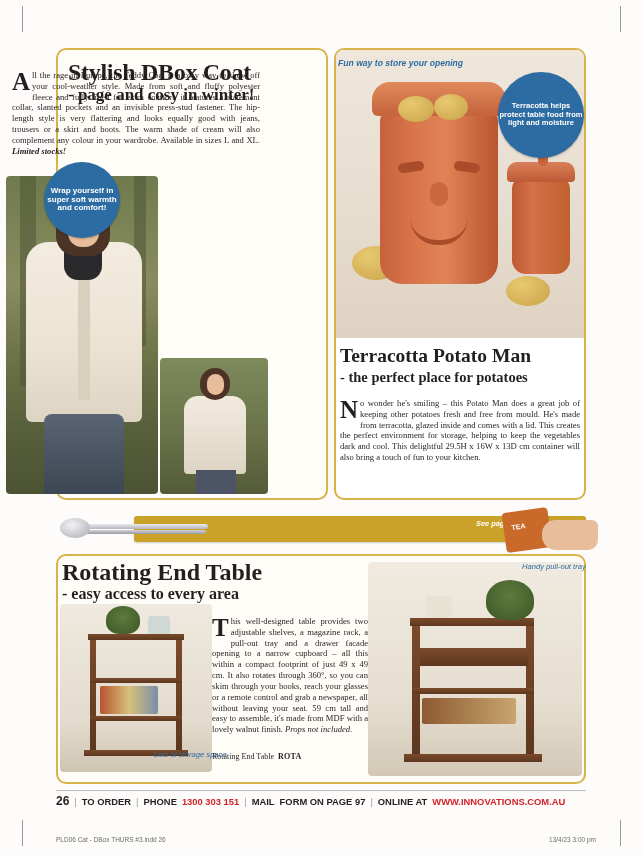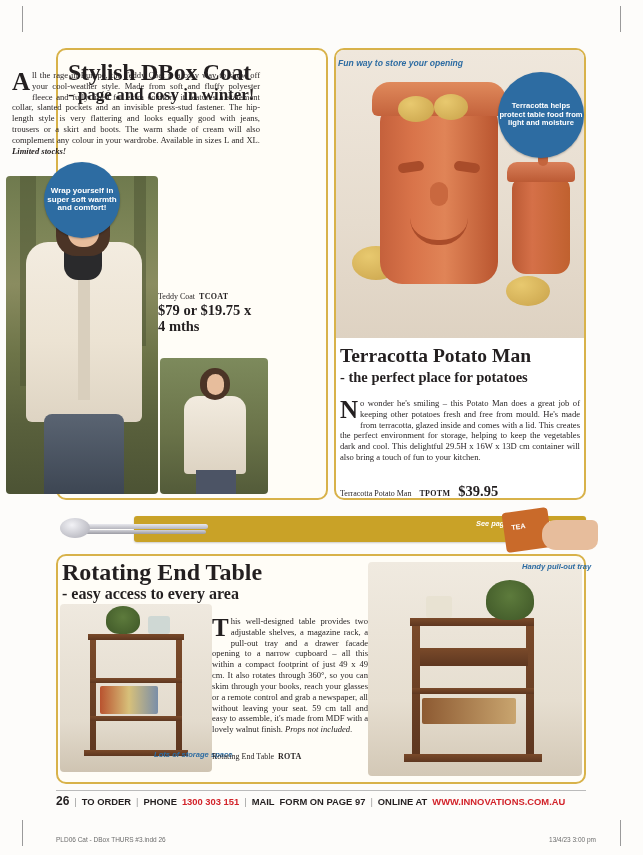--- a/index.html
+++ b/index.html
@@ -346,21 +346,21 @@
     background: linear-gradient(180deg,#7a4a2a,#5e3720);
   }
   .plant {
     position: absolute;
     background: radial-gradient(ellipse at 50% 40%, #5d7b3c, #3e5627);
     border-radius: 50% 50% 40% 40%;
   }
   .small-badge {
     position: absolute;
     font-family: "Liberation Sans", sans-serif;
-    font-weight: bold; font-style: italic;
+    font-weight: normal; font-style: italic;
     font-size: 7.6px; color: #ffffff;
     background: #2d6ca2;
     padding: 3px 6px;
     border-radius: 3px;
     line-height: 1.15;
     text-align: center;
   }
   #handy-badge { left: 516px; top: 560px; background: transparent; color: #2d6ca2; }
   #storage-badge { left: 148px; top: 748px; background: transparent; color: #2d6ca2; text-align: right; }
 
@@ -419,28 +419,20 @@
     <span class="italic bold">Limited stocks!</span>
   </div>
 
   <div id="teddy-photo2">
     <div class="c2"></div>
     <div class="h2"></div>
     <div class="f2"></div>
     <div class="l2"></div>
   </div>
 
-  <div id="teddy-price-block">
-    <div class="sku-line">
-      <span>Teddy Coat</span>
-      &nbsp;<span class="sku-code">TCOAT</span>
-    </div>
-    <div class="price">$79 or $19.75 x</div>
-    <div class="price">4 mths</div>
-  </div>
 
   <div class="badge-circle" id="wrap-badge">Wrap yourself in super soft warmth and comfort!</div>
 
   <div class="panel" id="terracotta-panel"></div>
 
   <div id="terracotta-photo">
     <div class="potato" style="left:16px;top:196px;width:48px;height:34px;"></div>
     <div class="potato" style="left:170px;top:226px;width:44px;height:30px;"></div>
     <div class="potato" style="left:62px;top:46px;width:36px;height:26px;z-index:3;"></div>
     <div class="potato" style="left:98px;top:44px;width:34px;height:26px;z-index:3;"></div>
@@ -459,25 +451,20 @@
 
   <div class="fun-label">Fun way to store your opening</div>
   <div class="badge-circle" id="terracotta-badge">Terracotta helps protect table food from light and moisture</div>
 
   <div id="terracotta-title">Terracotta Potato Man</div>
   <div id="terracotta-subtitle">- the perfect place for potatoes</div>
   <div id="terracotta-copy" class="body-copy">
     <span class="dropcap">N</span>
     <span>o wonder he's smiling – this Potato Man does a great job of keeping other potatoes fresh and free from mould. He's made from terracotta, glazed inside and comes with a lid. This creates the perfect environment for storage, helping to keep the vegetables dark and cool. This delightful 29.5H x 16W x 13D cm container will also bring a touch of fun to your kitchen.</span>
   </div>
-  <div id="terracotta-price-block">
-    <span class="sku-line">Terracotta Potato Man</span>
-    &nbsp;<span class="sku-line sku-code">TPOTM</span>
-    &nbsp;<span class="price">$39.95</span>
-  </div>
 
   <div id="gift-banner">
     <div id="gift-bar"></div>
     <div id="tongs">
       <div class="arm"></div>
       <div class="arm2"></div>
       <div class="spoon"></div>
     </div>
     <div id="gift-see">See page 96 for details</div>
     <div id="teabag">

